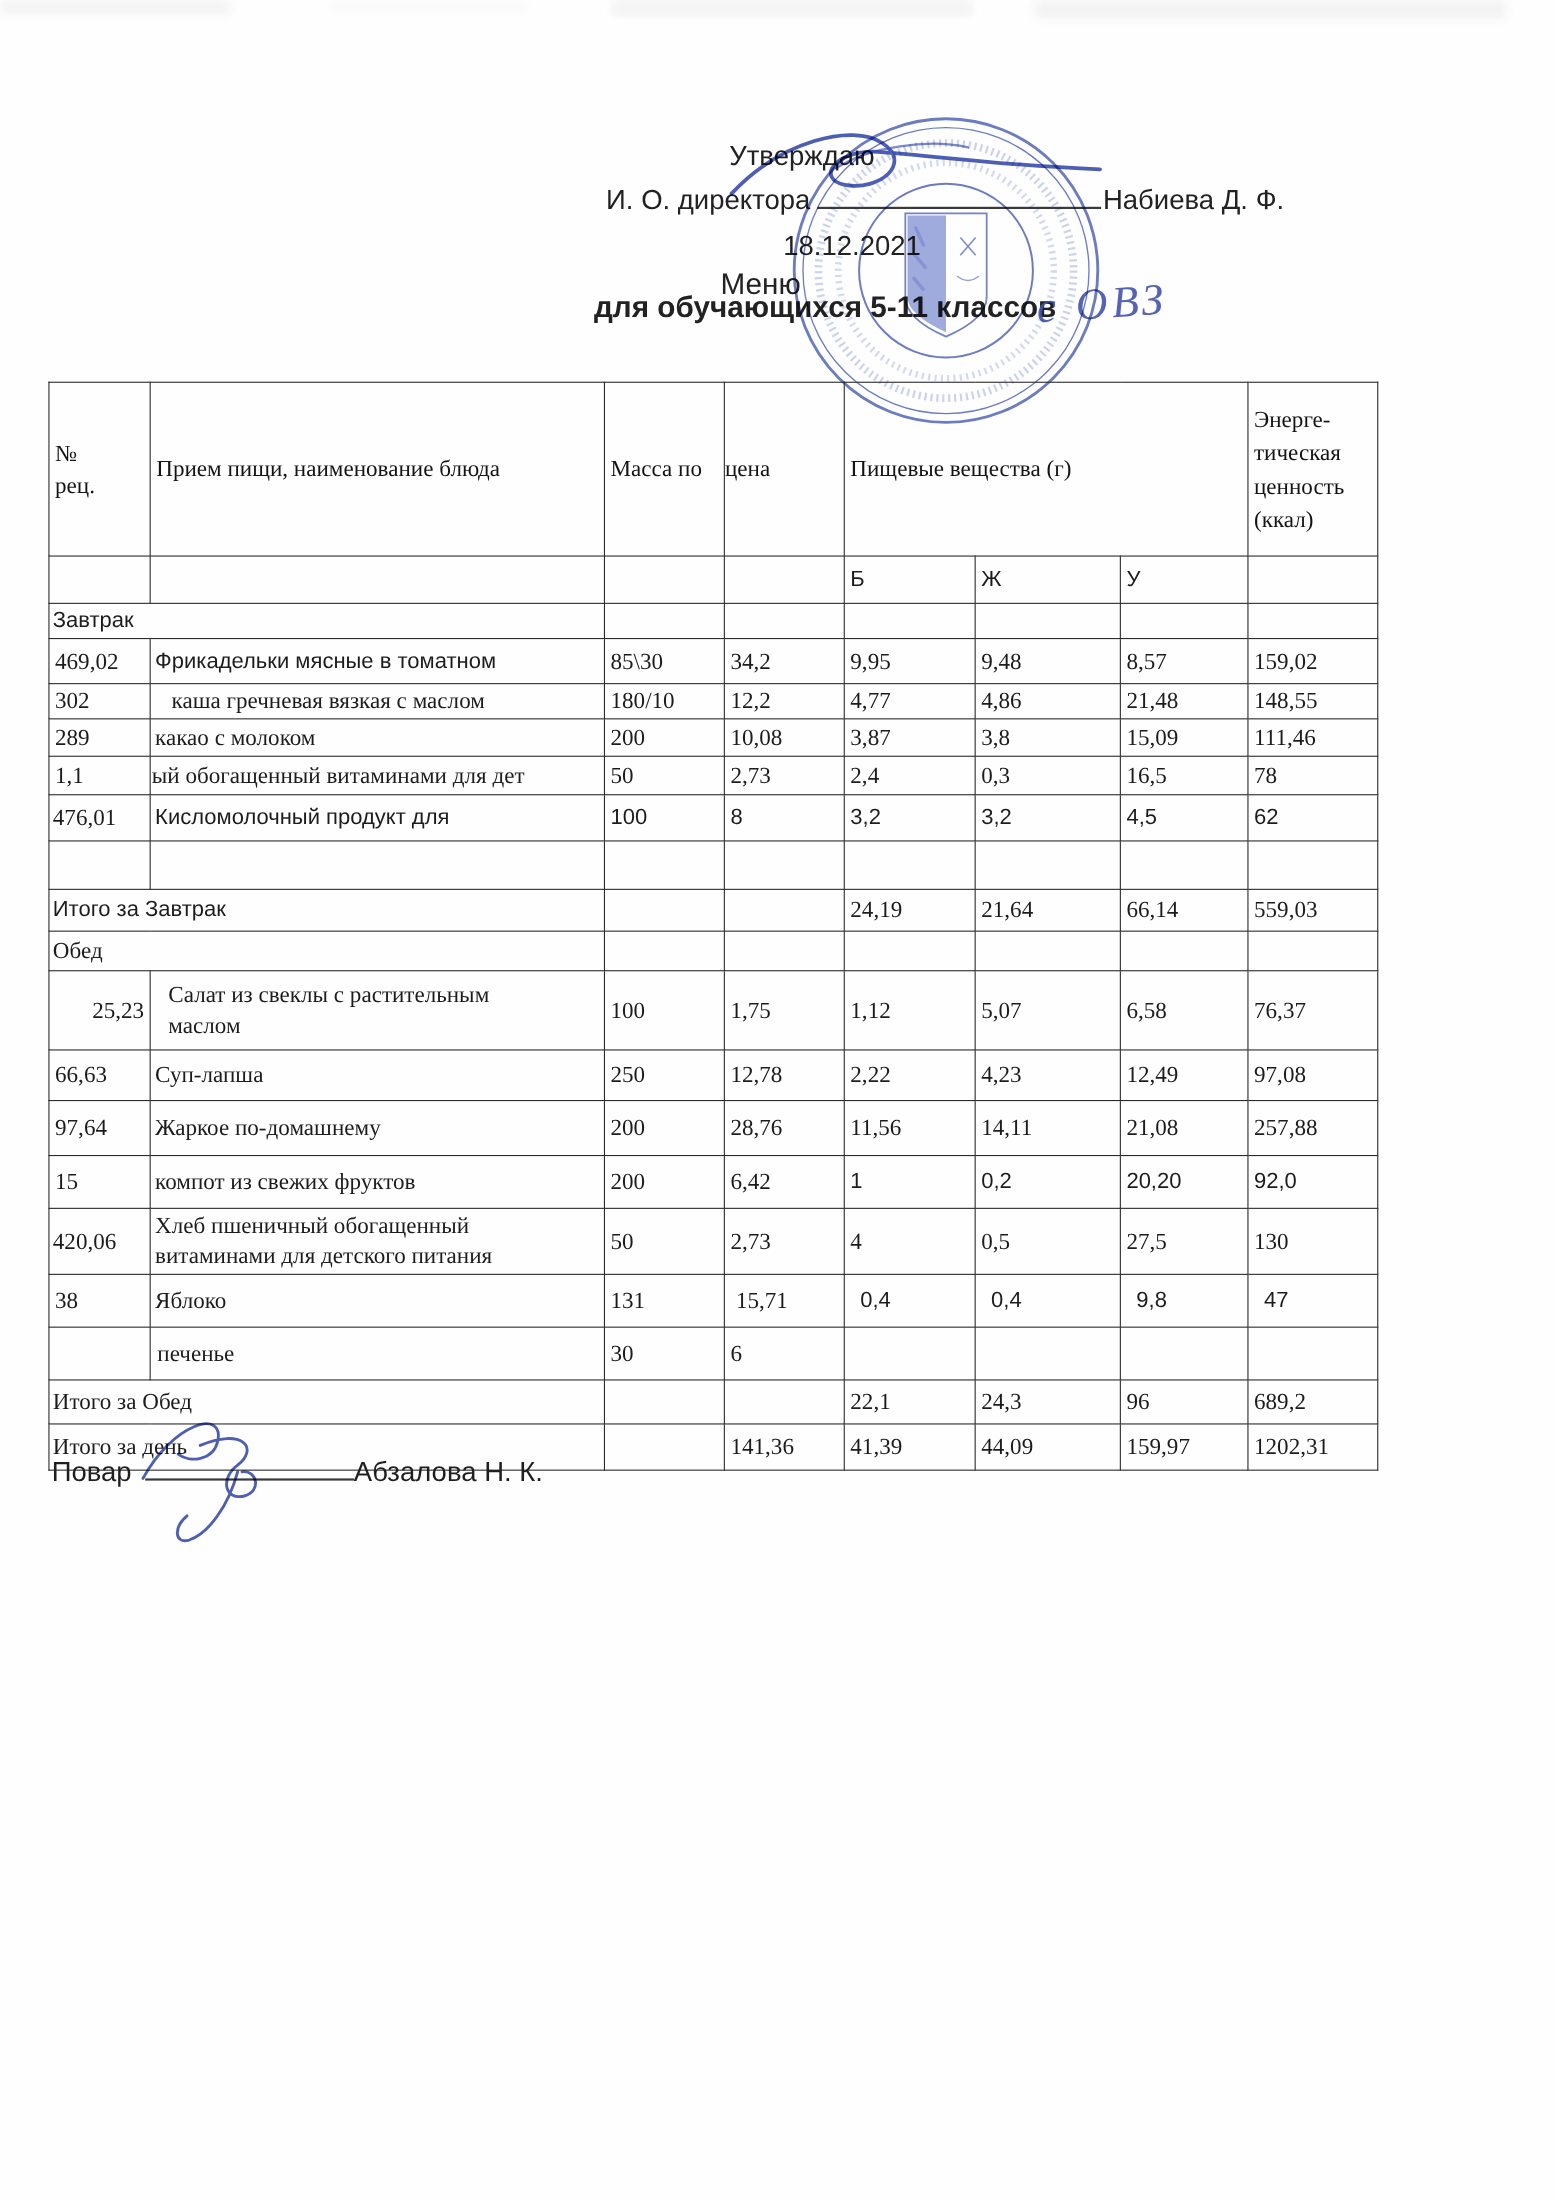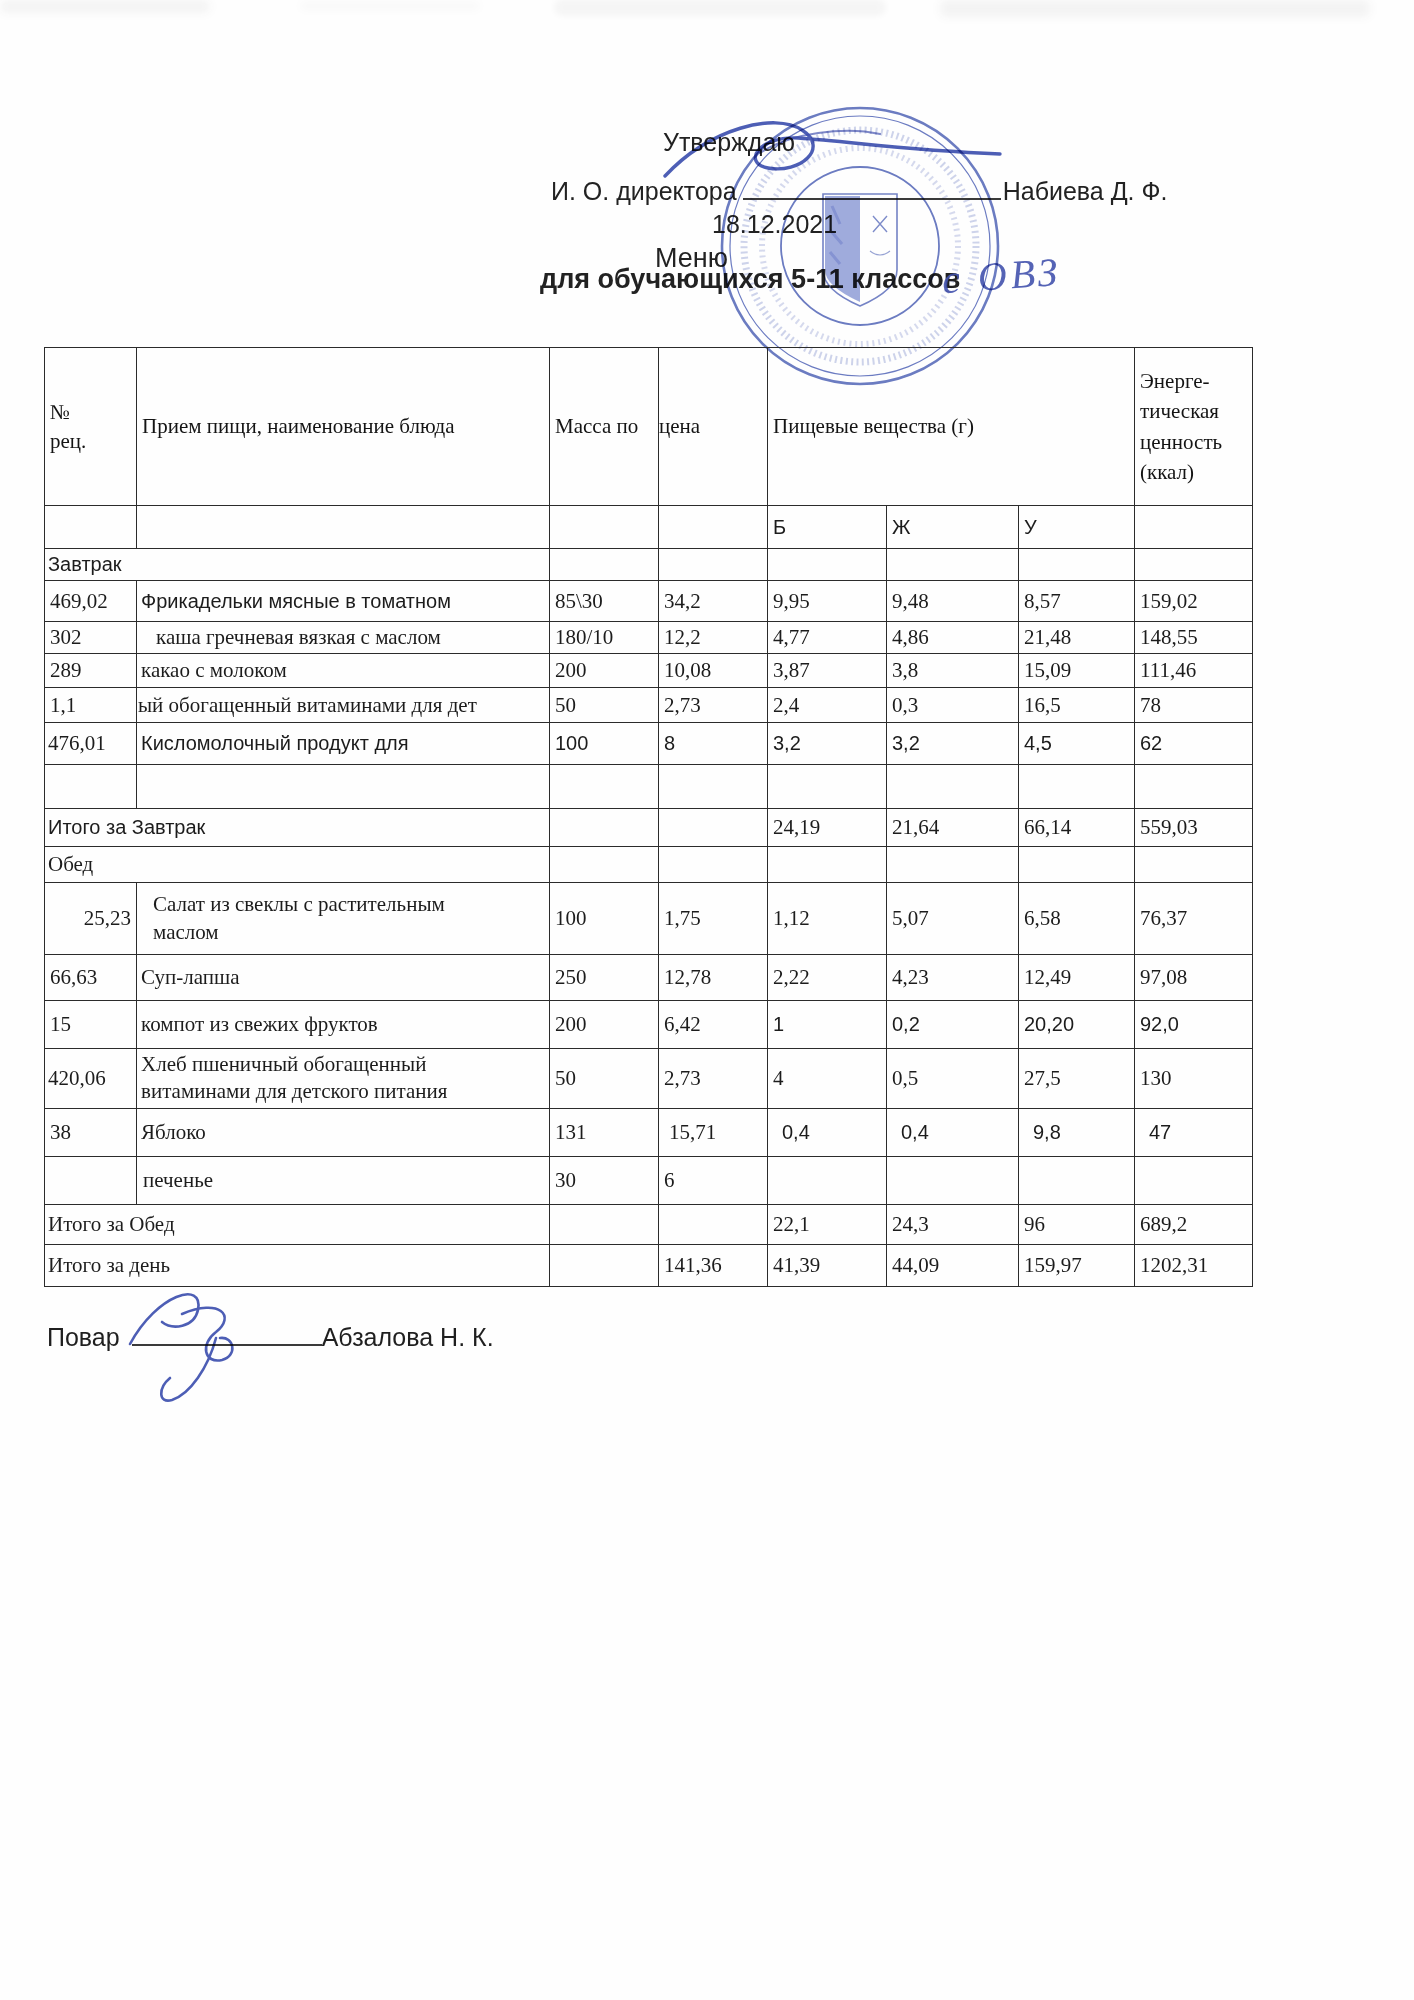--- a/index.html
+++ b/index.html
@@ -13,21 +13,21 @@
   
   .smudge{position:absolute;background:rgba(40,40,40,.05);filter:blur(4px);border-radius:6px;}
   .sm1{left:0;top:0;width:210px;height:13px;}
   .sm2{left:555px;top:0;width:330px;height:15px;opacity:.9;}
   .sm3{left:940px;top:0;width:430px;height:17px;}
   .sm4{left:300px;top:2px;width:180px;height:8px;opacity:.5;}
 
   
   .hline{position:absolute;font-size:25px;color:#222;white-space:nowrap;}
   .approve{left:663px;top:128px;}
-  .director{left:551px;top:176px;}
+  .director{left:551px;top:166px;}
   .sigline{display:inline-block;width:258px;border-bottom:2px solid #3a3a3a;height:22px;vertical-align:baseline;margin:0 2px 0 6px;}
   .date{left:712px;top:210px;}
   .menu-title{left:655px;top:243px;font-weight:normal;font-size:27px;}
   .subtitle{left:540px;top:264px;font-weight:bold;font-size:27px;}
   .hw-note{
     position:absolute;left:942px;top:252px;
     font-family:"Liberation Serif",serif;font-style:italic;
     font-size:40px;color:#4353ae;transform:rotate(-4deg);
     letter-spacing:4px;opacity:.9;
   }
@@ -259,20 +259,30 @@
       <td class="num">66,63</td>
       <td class="la" style="padding-left:4px;">Суп-лапша</td>
       <td class="num thick">250</td>
       <td class="num thick">12,78</td>
       <td class="num">2,22</td>
       <td class="num">4,23</td>
       <td class="num">12,49</td>
       <td class="num">97,08</td>
     </tr>
 
+    <tr class="r11">
+      <td class="num">97,64</td>
+      <td class="la" style="padding-left:4px;">Жаркое по-домашнему</td>
+      <td class="num thick">200</td>
+      <td class="num thick">28,76</td>
+      <td class="num">11,56</td>
+      <td class="num">14,11</td>
+      <td class="num">21,08</td>
+      <td class="num">257,88</td>
+    </tr>
 
     <tr class="r12">
       <td class="num">15</td>
       <td class="la" style="padding-left:4px;">компот из свежих фруктов</td>
       <td class="num thick">200</td>
       <td class="ctr thick">6,42</td>
       <td class="sans la">1</td>
       <td class="sans la">0,2</td>
       <td class="sans la">20,20</td>
       <td class="sans la">92,0</td>

